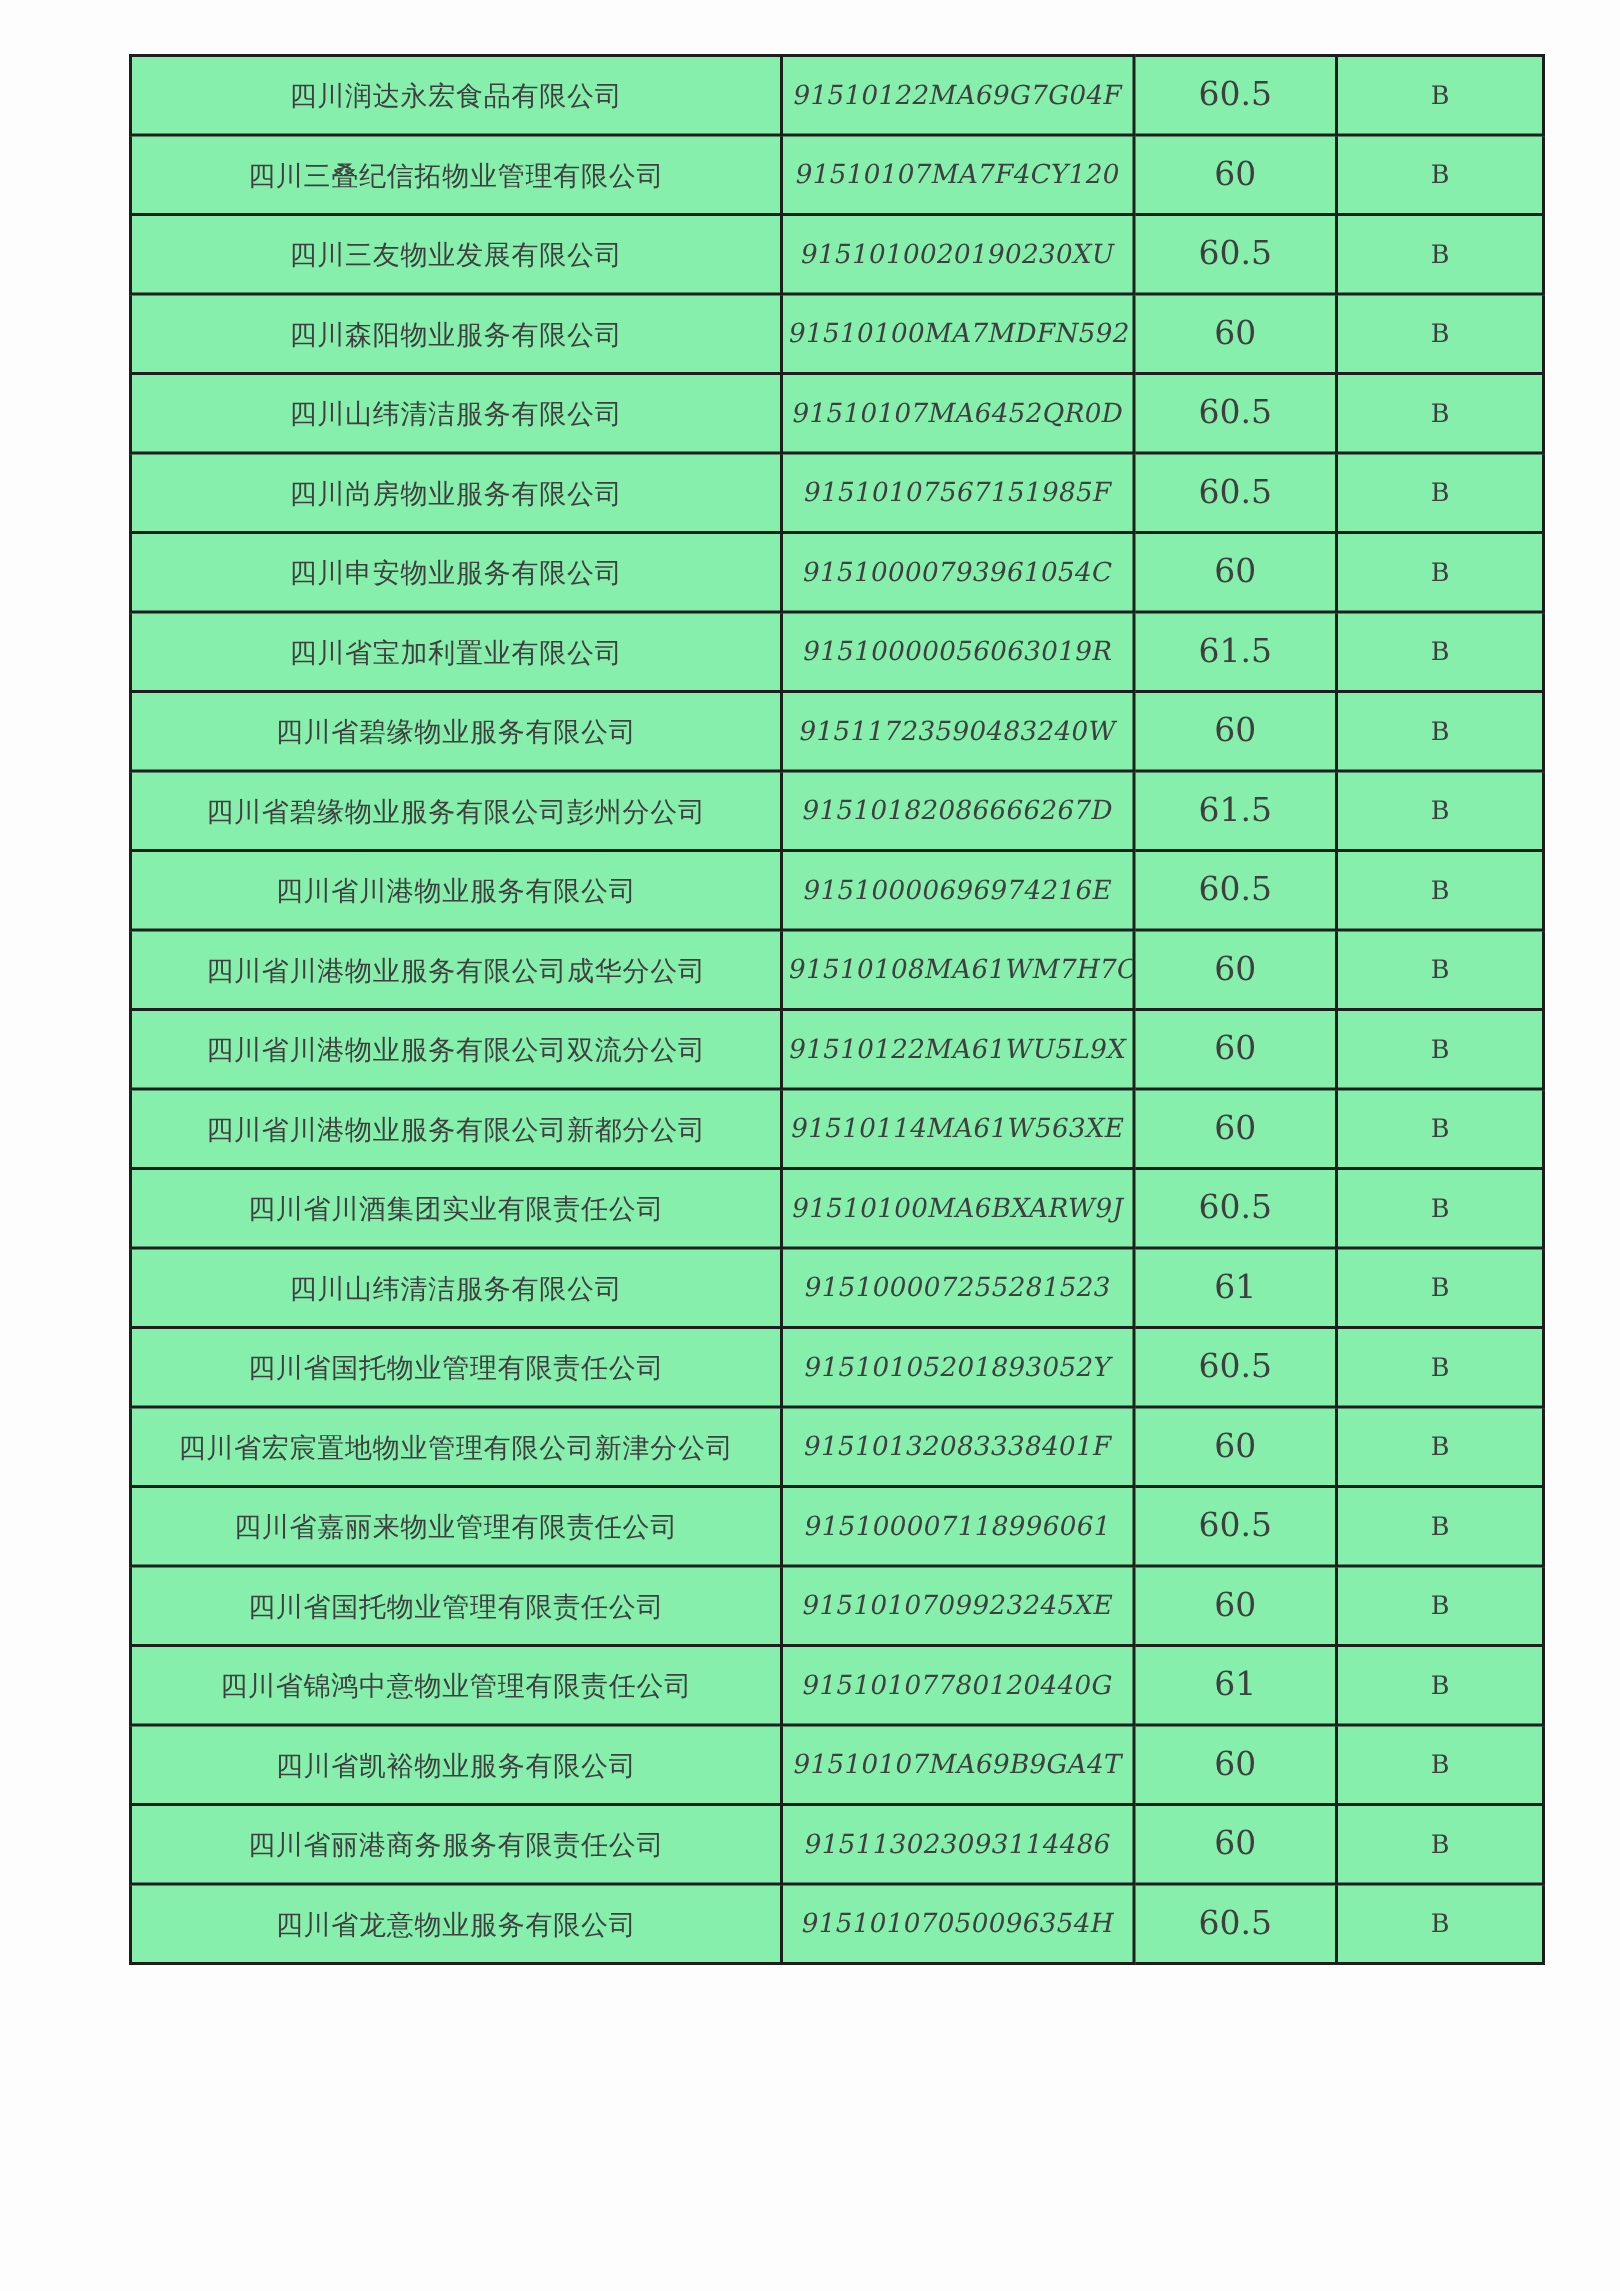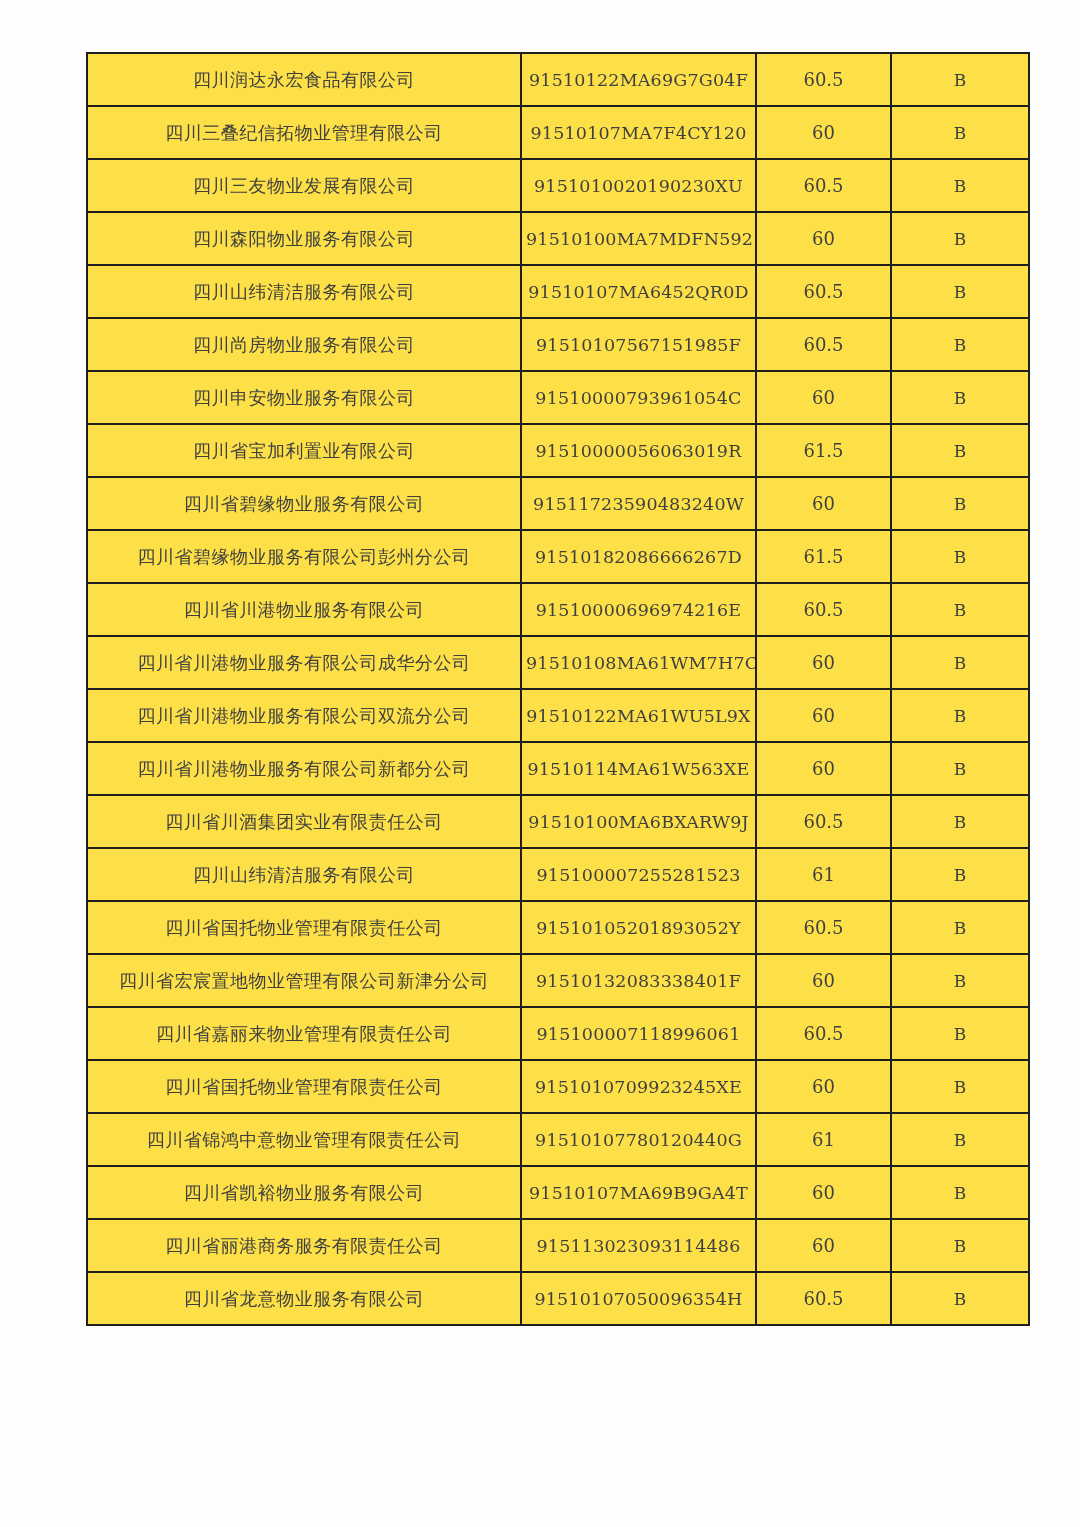--- a/index.html
+++ b/index.html
@@ -17,46 +17,47 @@
     position: absolute;
     left: 0;
     top: 0;
     width: 1080px;
     height: 1527px;
     background: #fdfdfd;
   }
   table.rating-table {
     position: absolute;
     left: 86px;
-    top: 52px;
+    top: 36px;
     width: 942px;
     border-collapse: collapse;
     table-layout: fixed;
-    background: #fde047;
+    background: #86efac;
   }
   table.rating-table td {
     border: 2px solid #1e1e1e;
     height: 51px;
     text-align: center;
     vertical-align: middle;
     color: #3f3f3f;
     padding: 0 4px;
     overflow: hidden;
     white-space: nowrap;
   }
   td.col-name {
     font-size: 18px;
     letter-spacing: 0.5px;
   }
   td.col-code {
     font-size: 17.5px;
     letter-spacing: 0.2px;
+    font-style: italic;
   }
   td.col-score {
-    font-size: 18px;
+    font-size: 22px;
   }
   td.col-grade {
     font-size: 17px;
   }
 </style>
 </head>
 <body>
 
 <div class="page">
   <table class="rating-table">

